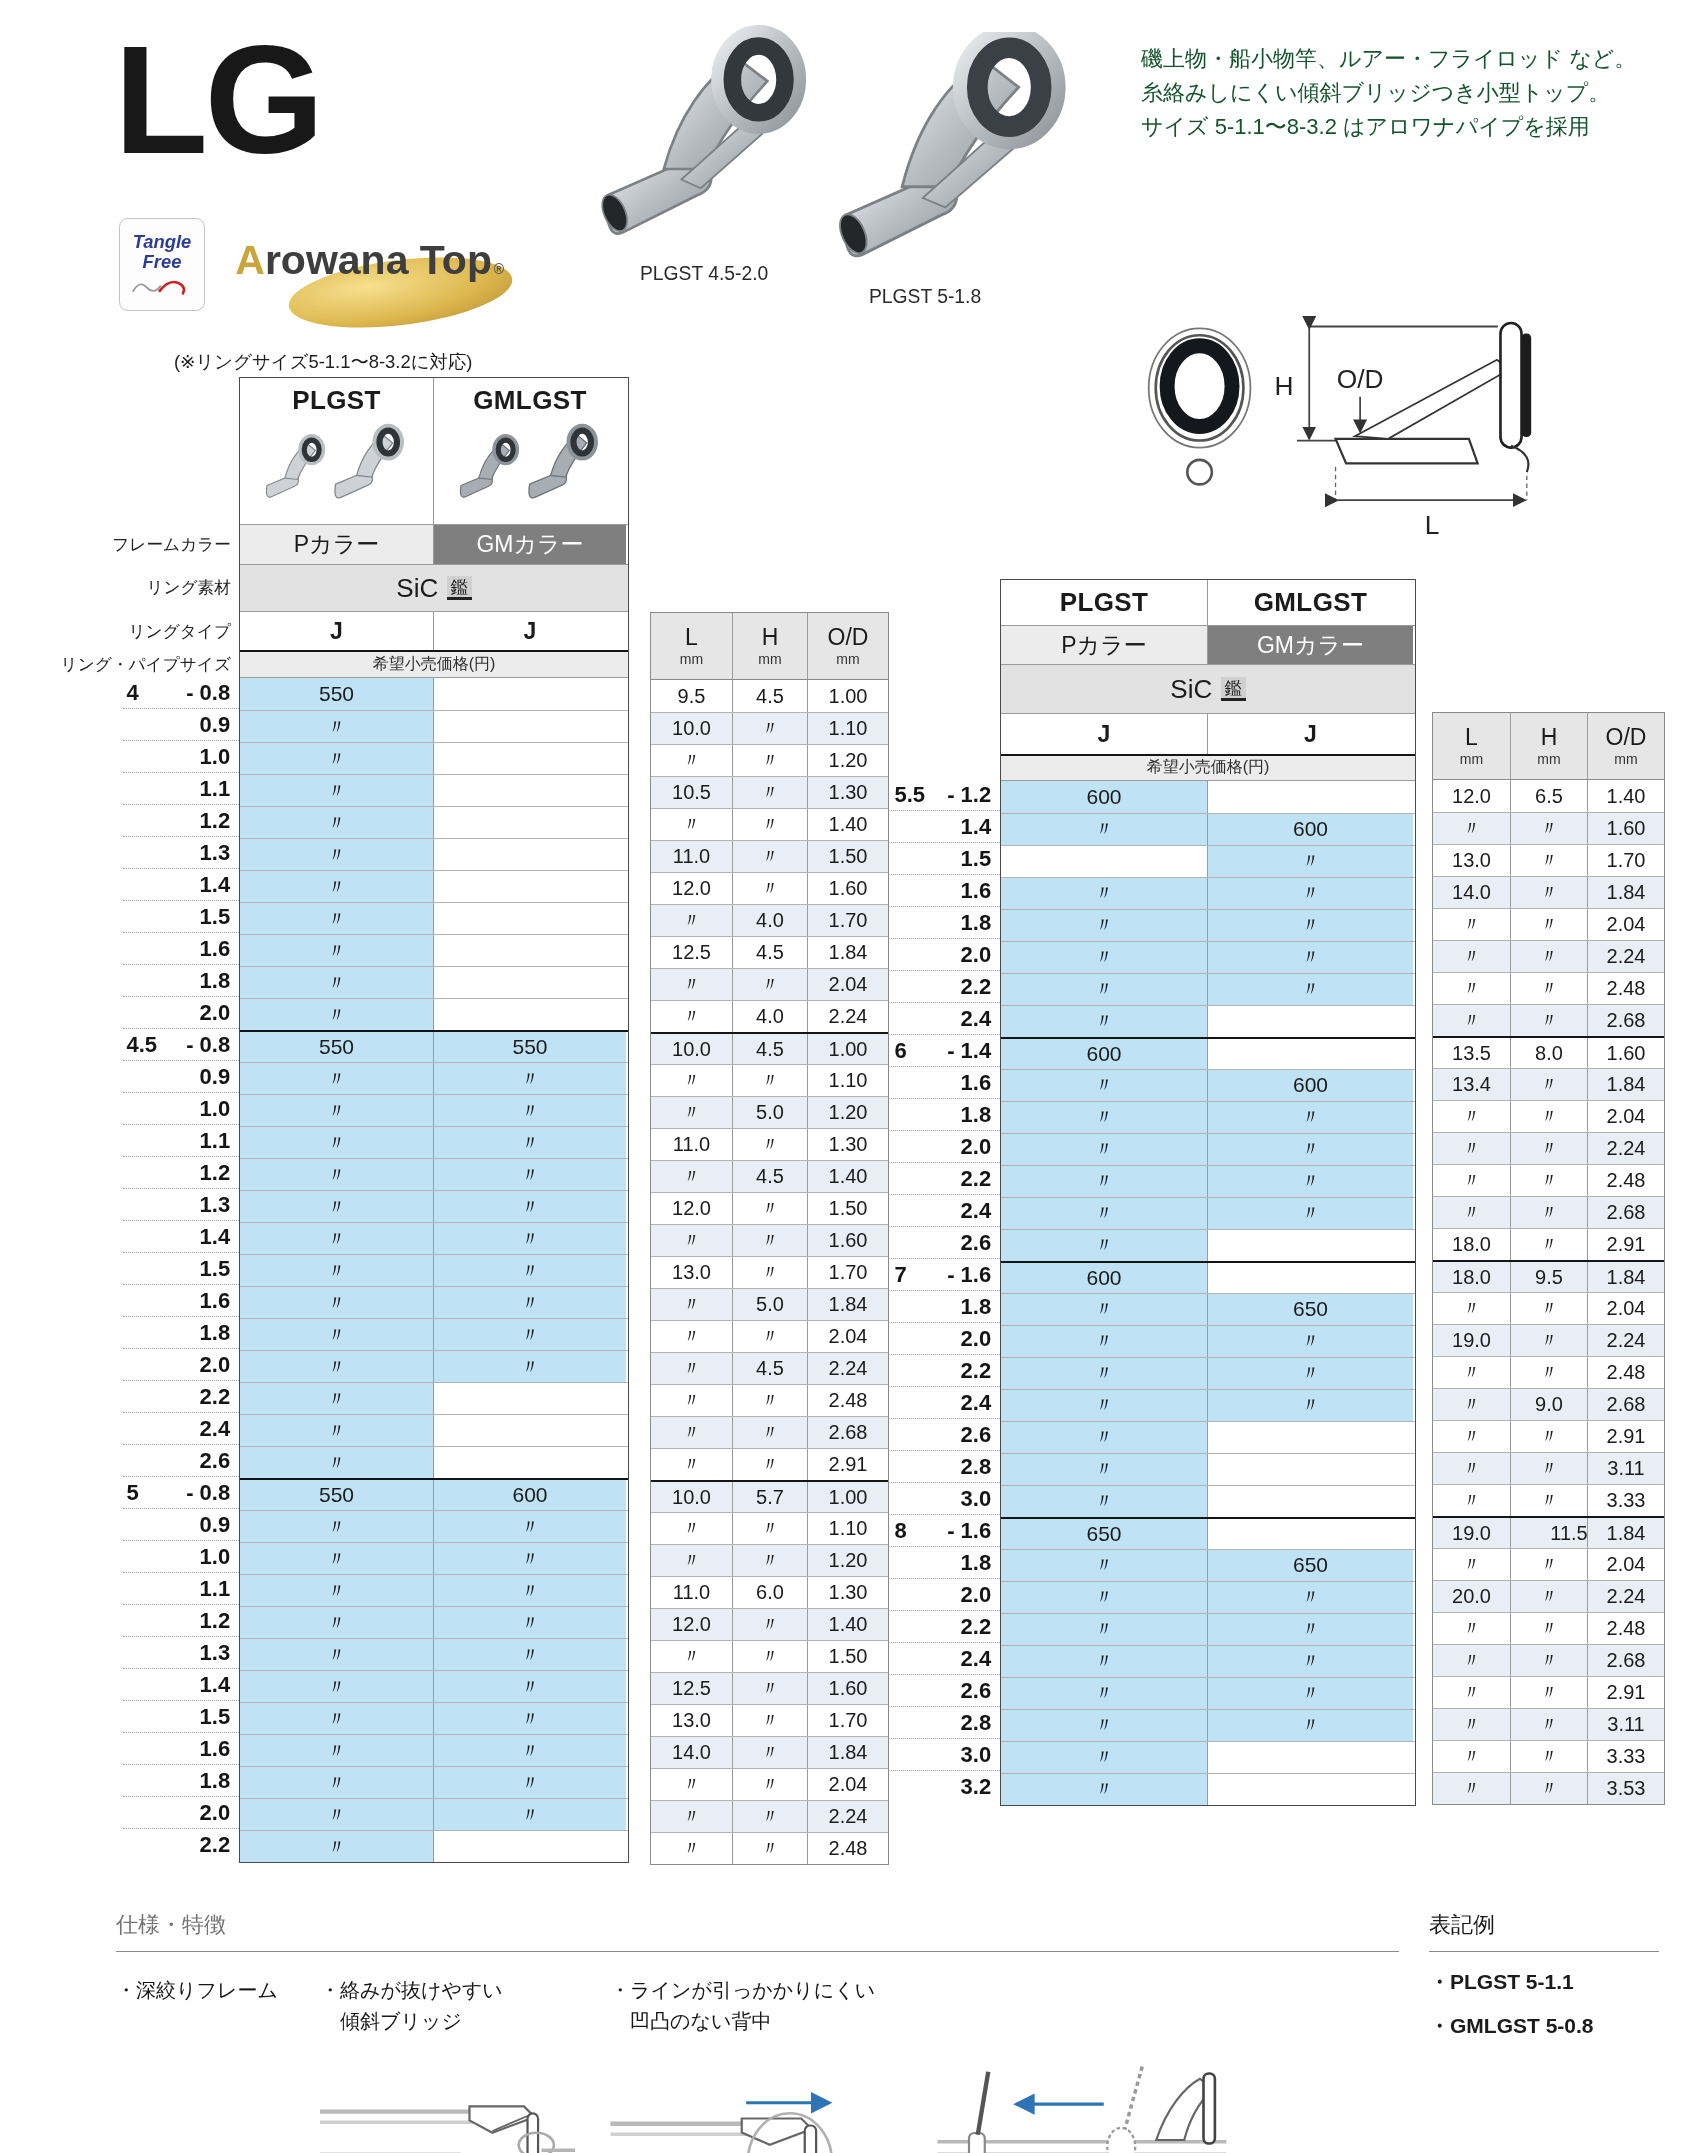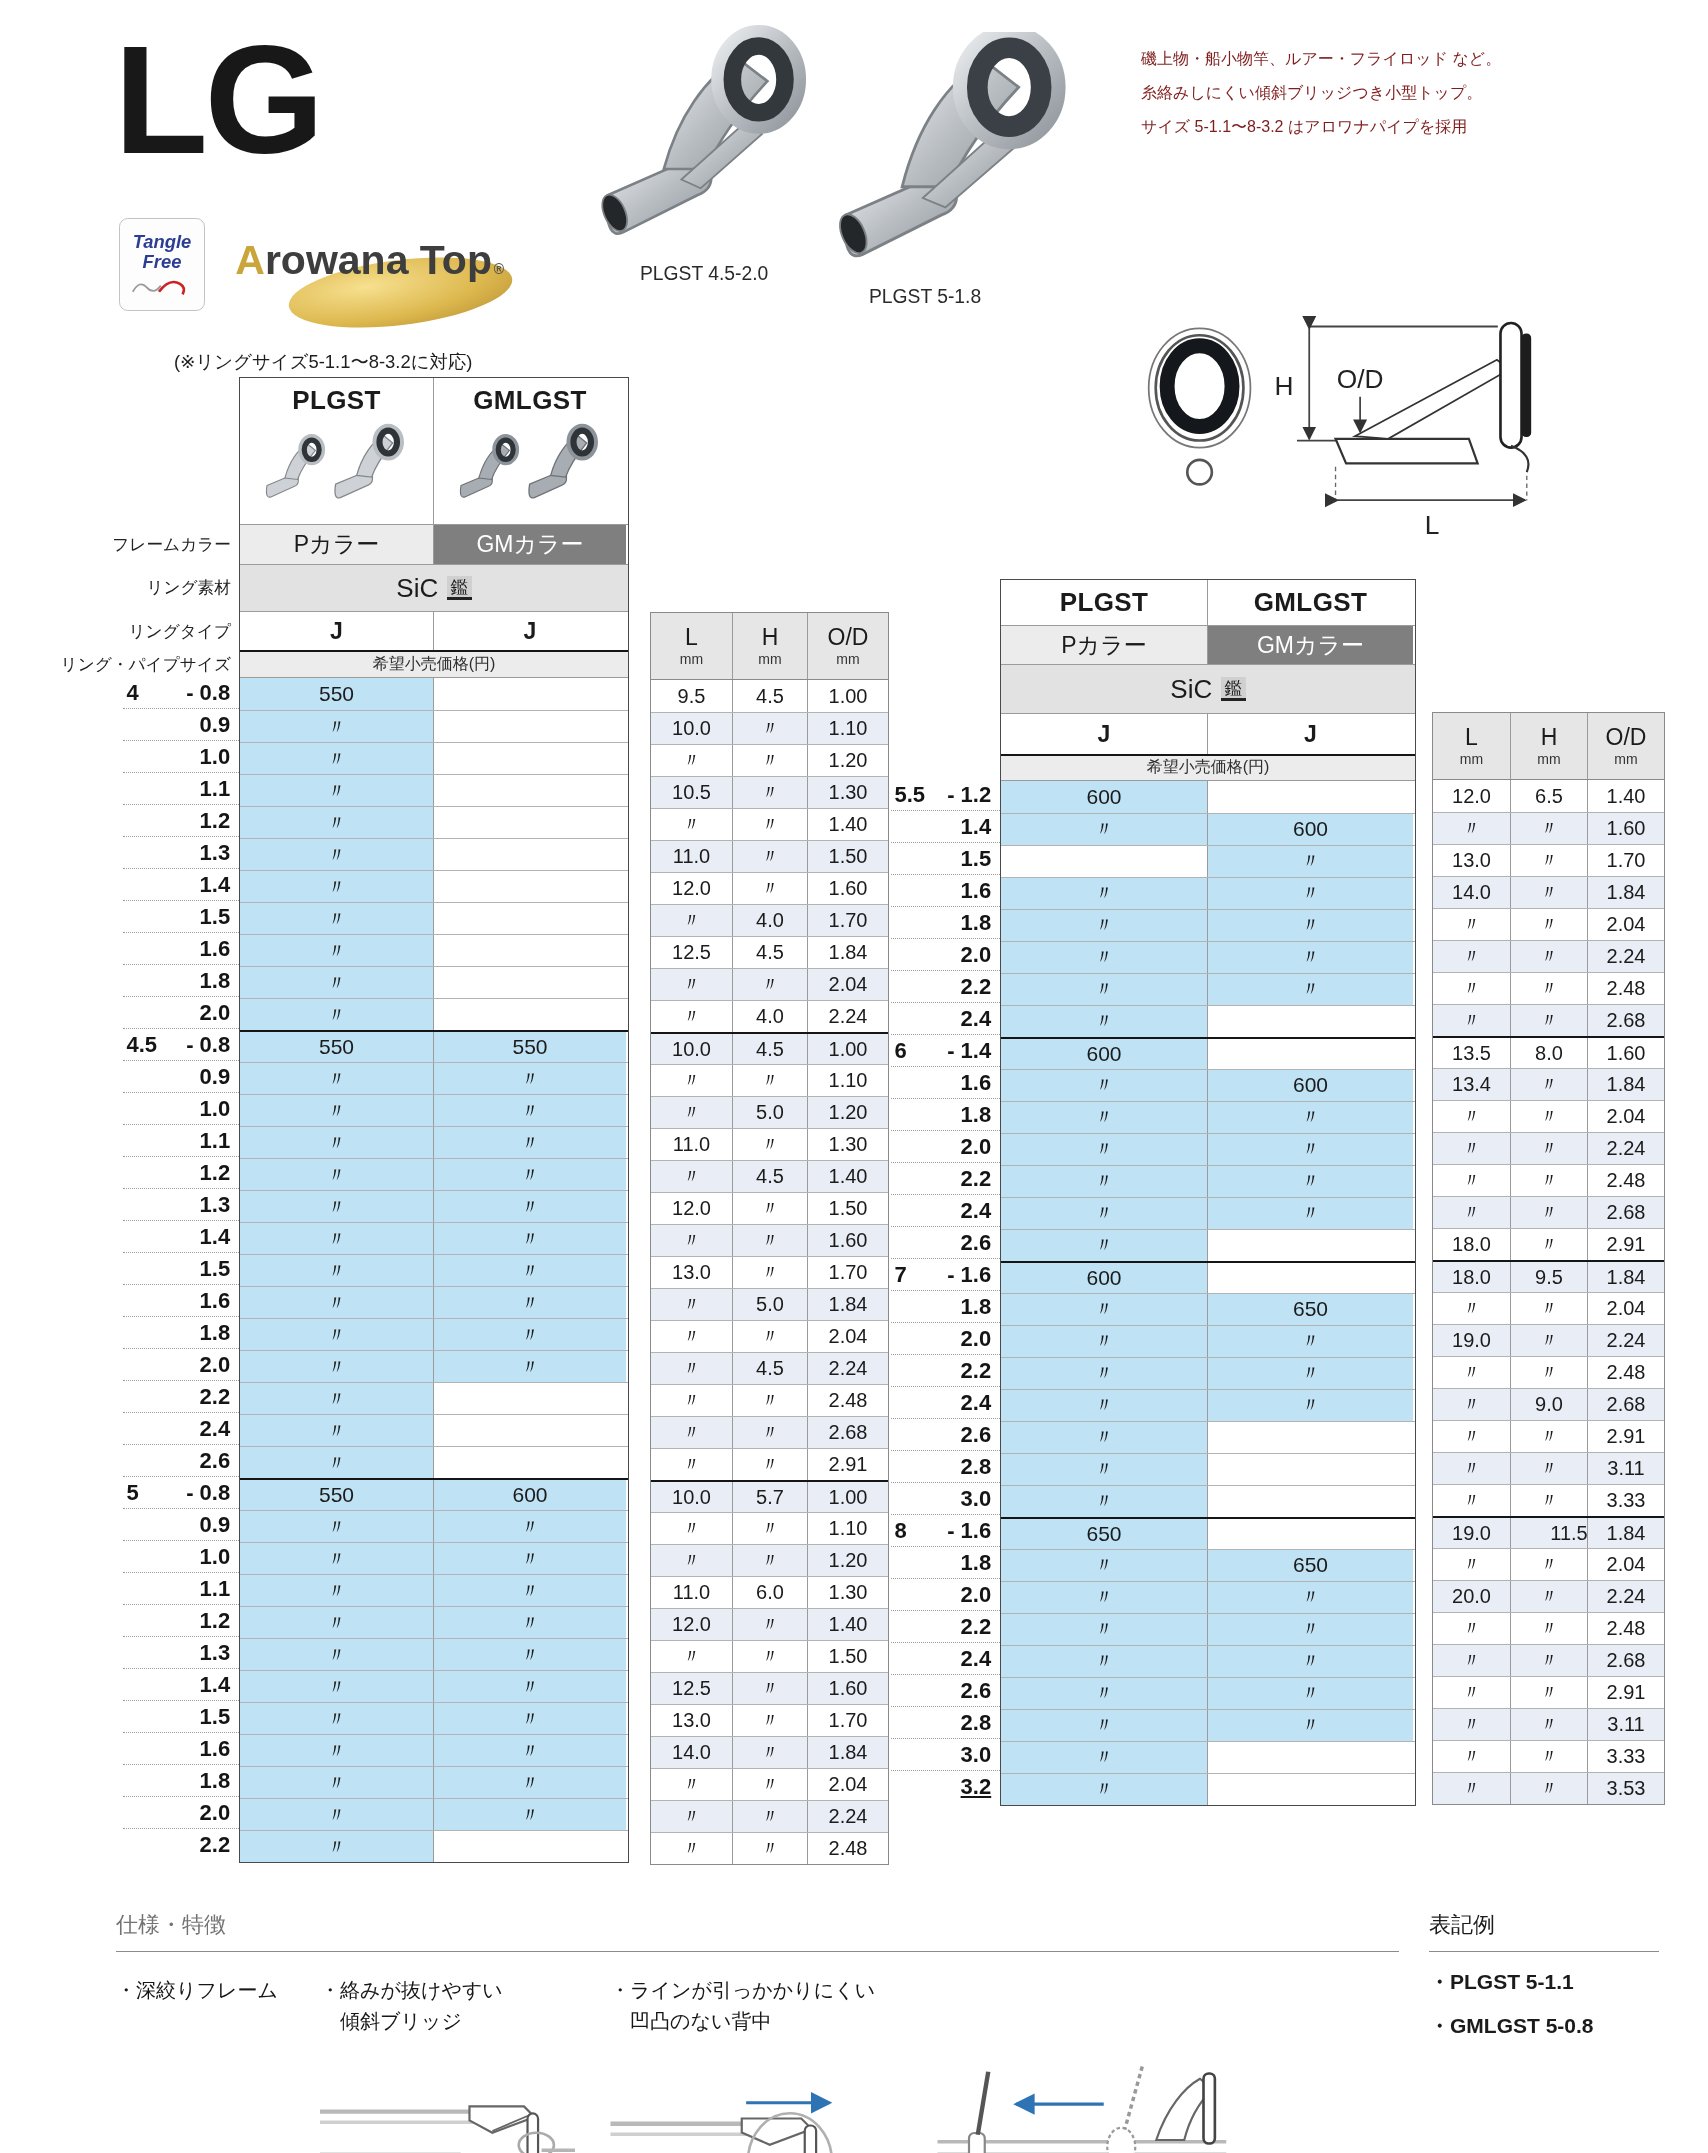--- a/index.html
+++ b/index.html
@@ -23,21 +23,21 @@
 
   
   #photo-area{left:572px;top:19.3px;width:553px;height:307px}
   .photo-cap{position:absolute;font-size:19.3px;color:#2a2a2a}
   #cap1{left:68px;top:244px}
   #cap2{left:297px;top:267px}
 
   
   #intro{left:1141px;top:42px;width:553px}
   #intro .title{font-size:32px;font-weight:bold;margin-bottom:14px}
-  #intro .line{font-size:16px;line-height:34px;color:#7f1d1d}
+  #intro .line{font-size:22px;line-height:34px;color:#14532d}
 
   
   #diagram{left:1125px;top:300px}
 
   
   .pt{position:absolute;display:flex;align-items:flex-start}
   .lab-col{display:flex;flex-direction:column}
   .lab-head{display:flex;align-items:center;justify-content:flex-end;padding-right:8px;font-size:16.7px;color:#222;white-space:nowrap}
   .lab-row{display:flex;align-items:center;justify-content:flex-end;padding-right:8.8px;font-size:22px;font-weight:bold;
            border-bottom:1.8px dotted #9c9c9c;color:#151515}
@@ -800,21 +800,21 @@
       </div>
       <div class="lab-row" style="height: 32px;">
         <span class="s">2.6</span>
       </div>
       <div class="lab-row" style="height: 32px;">
         <span class="s">2.8</span>
       </div>
       <div class="lab-row" style="height: 32px;">
         <span class="s">3.0</span>
       </div>
-      <div class="lab-row" style="height: 32px; text-decoration: underline;">
+      <div class="lab-row" style="height: 32px;">
         <span class="s">3.2</span>
       </div>
     </div>
     <div class="main-col" style="width: 416px;">
       <div class="hrow" style="height: 46px;">
         <div class="hcell pname" style="width: 206px;">PLGST</div>
         <div class="hcell pname" style="width: 206px;">GMLGST</div>
       </div>
       <div class="hrow" style="height: 39px;">
         <div class="hcell fcolor" style="width: 206px;">Pカラー</div>

